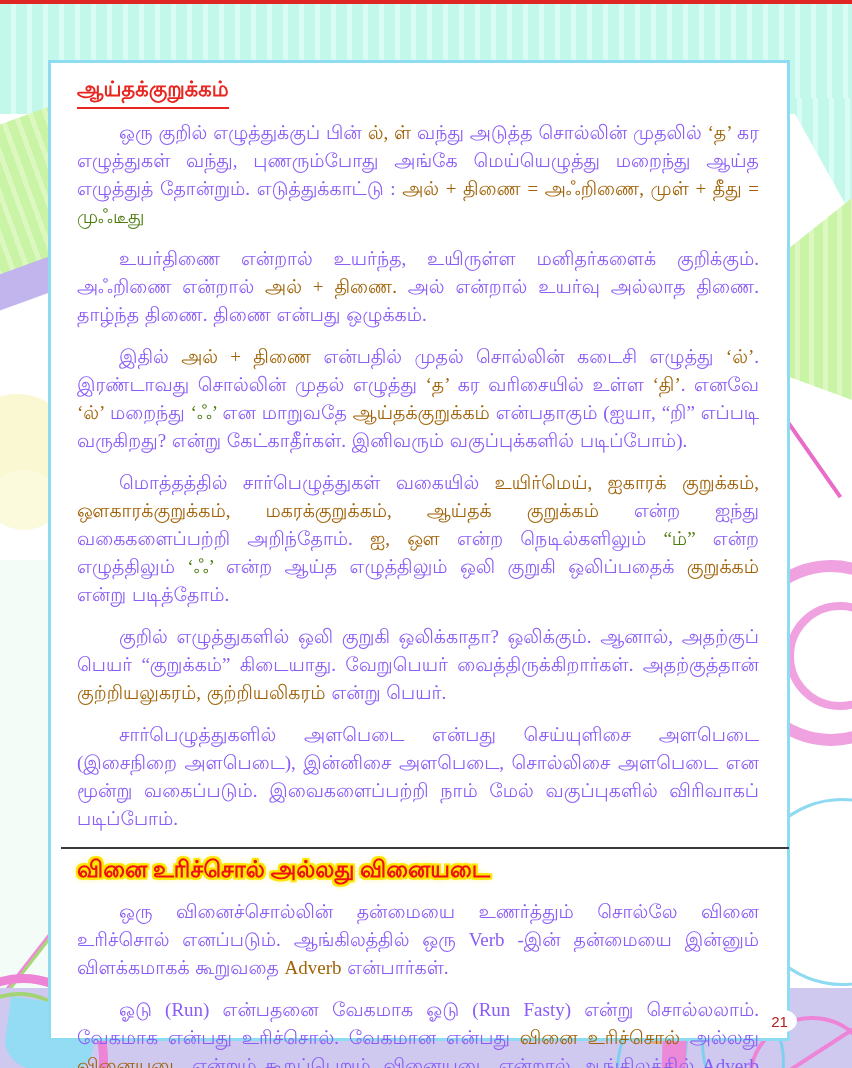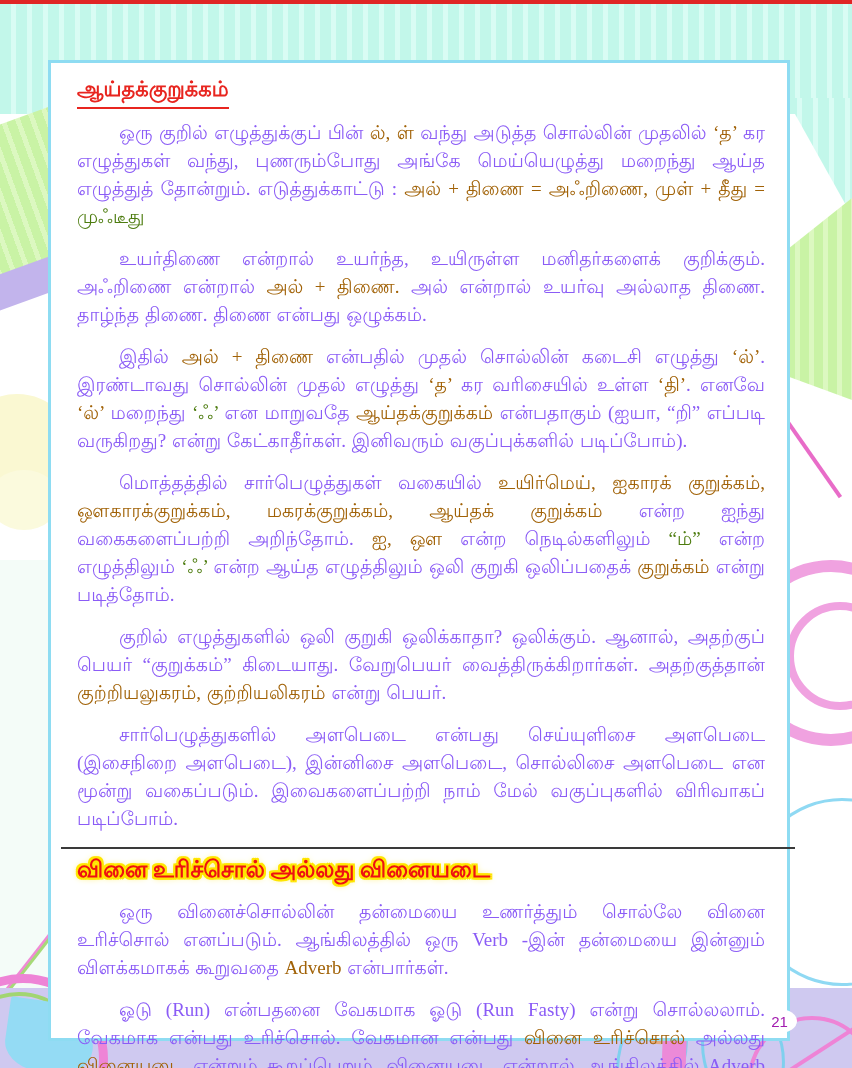--- a/index.html
+++ b/index.html
@@ -37,21 +37,21 @@
   .d-pinktail{left:764px;top:1046px;width:120px;height:4px;background:#ee84d6;transform:rotate(-33deg);}
   .d-greenright{right:0;top:198px;width:66px;height:202px;clip-path:polygon(0 26%,100% 0,100% 100%,0 88%);}
   .d-pinkline-right{right:-14px;top:446px;width:120px;height:4px;background:#e86cc8;transform:rotate(55deg);}
   .d-pinkrings-right{right:-72px;top:560px;width:162px;height:162px;border:12px solid #f0a2e0;border-radius:50%;}
   .d-pinkrings-right2{right:-42px;top:602px;width:92px;height:92px;border:8px solid #f0a2e0;border-radius:50%;}
   .d-bluearc-right{right:-84px;top:798px;width:182px;height:182px;border:3px solid #8fd9f3;border-radius:50%;}
   
   .content-box{
     position:absolute;left:48px;top:60px;width:742px;height:981px;
     background:#ffffff;border:3px solid #8edcf2;box-sizing:border-box;
-    z-index:5;padding:12px 22px 14px 26px;
+    z-index:5;padding:12px 28px 14px 26px;
   }
   .h1{
     display:inline-block;color:#e8251f;font-weight:bold;font-size:21px;
     border-bottom:2px solid #e8251f;padding-bottom:3px;margin:2px 0 10px 0;
   }
   .para{
     font-size:19px;line-height:28px;text-align:justify;text-indent:42px;
     margin:0 0 14px 0;color:#1c1c1c;word-spacing:1px;
   }
   .c-k{color:#8b5cf6;}
@@ -66,21 +66,21 @@
     margin:0 0 12px 0;
     text-shadow:-2px -2px 0 #ffe600,2px -2px 0 #ffe600,-2px 2px 0 #ffe600,
                  2px 2px 0 #ffe600,-2px 0 0 #ffe600,2px 0 0 #ffe600,
                  0 -2px 0 #ffe600,0 2px 0 #ffe600,0 0 7px #ffdf00;
   }
   
   .page-badge{
     position:absolute;left:762px;top:1009px;width:35px;height:24px;
     background:#ffffff;border-radius:50%;z-index:6;
     display:flex;align-items:center;justify-content:center;
-    font-size:15px;color:#a21caf;font-family:"Liberation Sans",sans-serif;
+    font-size:15px;color:#b91c1c;font-family:"Liberation Sans",sans-serif;
   }
 </style>
 </head>
 <body>
 
 <div class="page">
 
   <div class="decor d-mintband stripes-mint"></div>
   <div class="decor d-redline"></div>
   <div class="decor d-mintright stripes-mint"></div>

